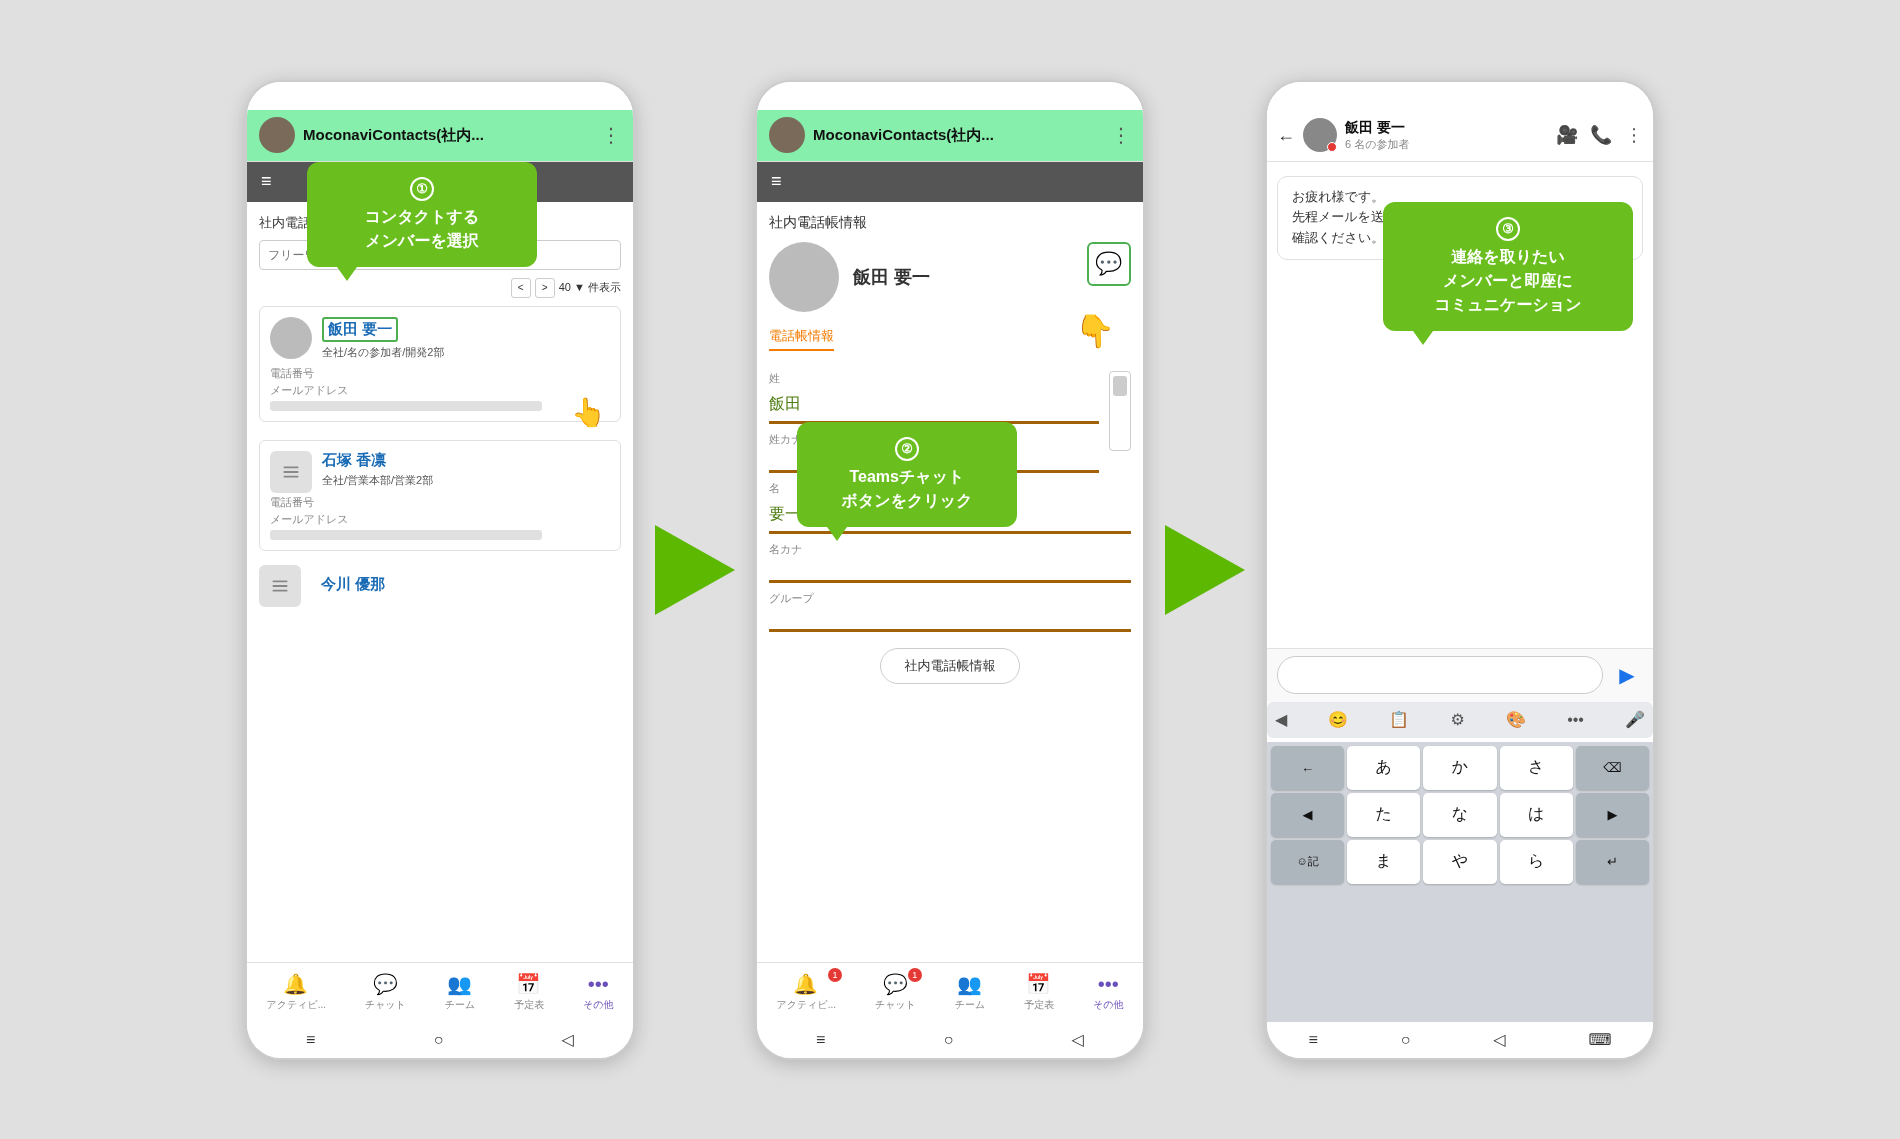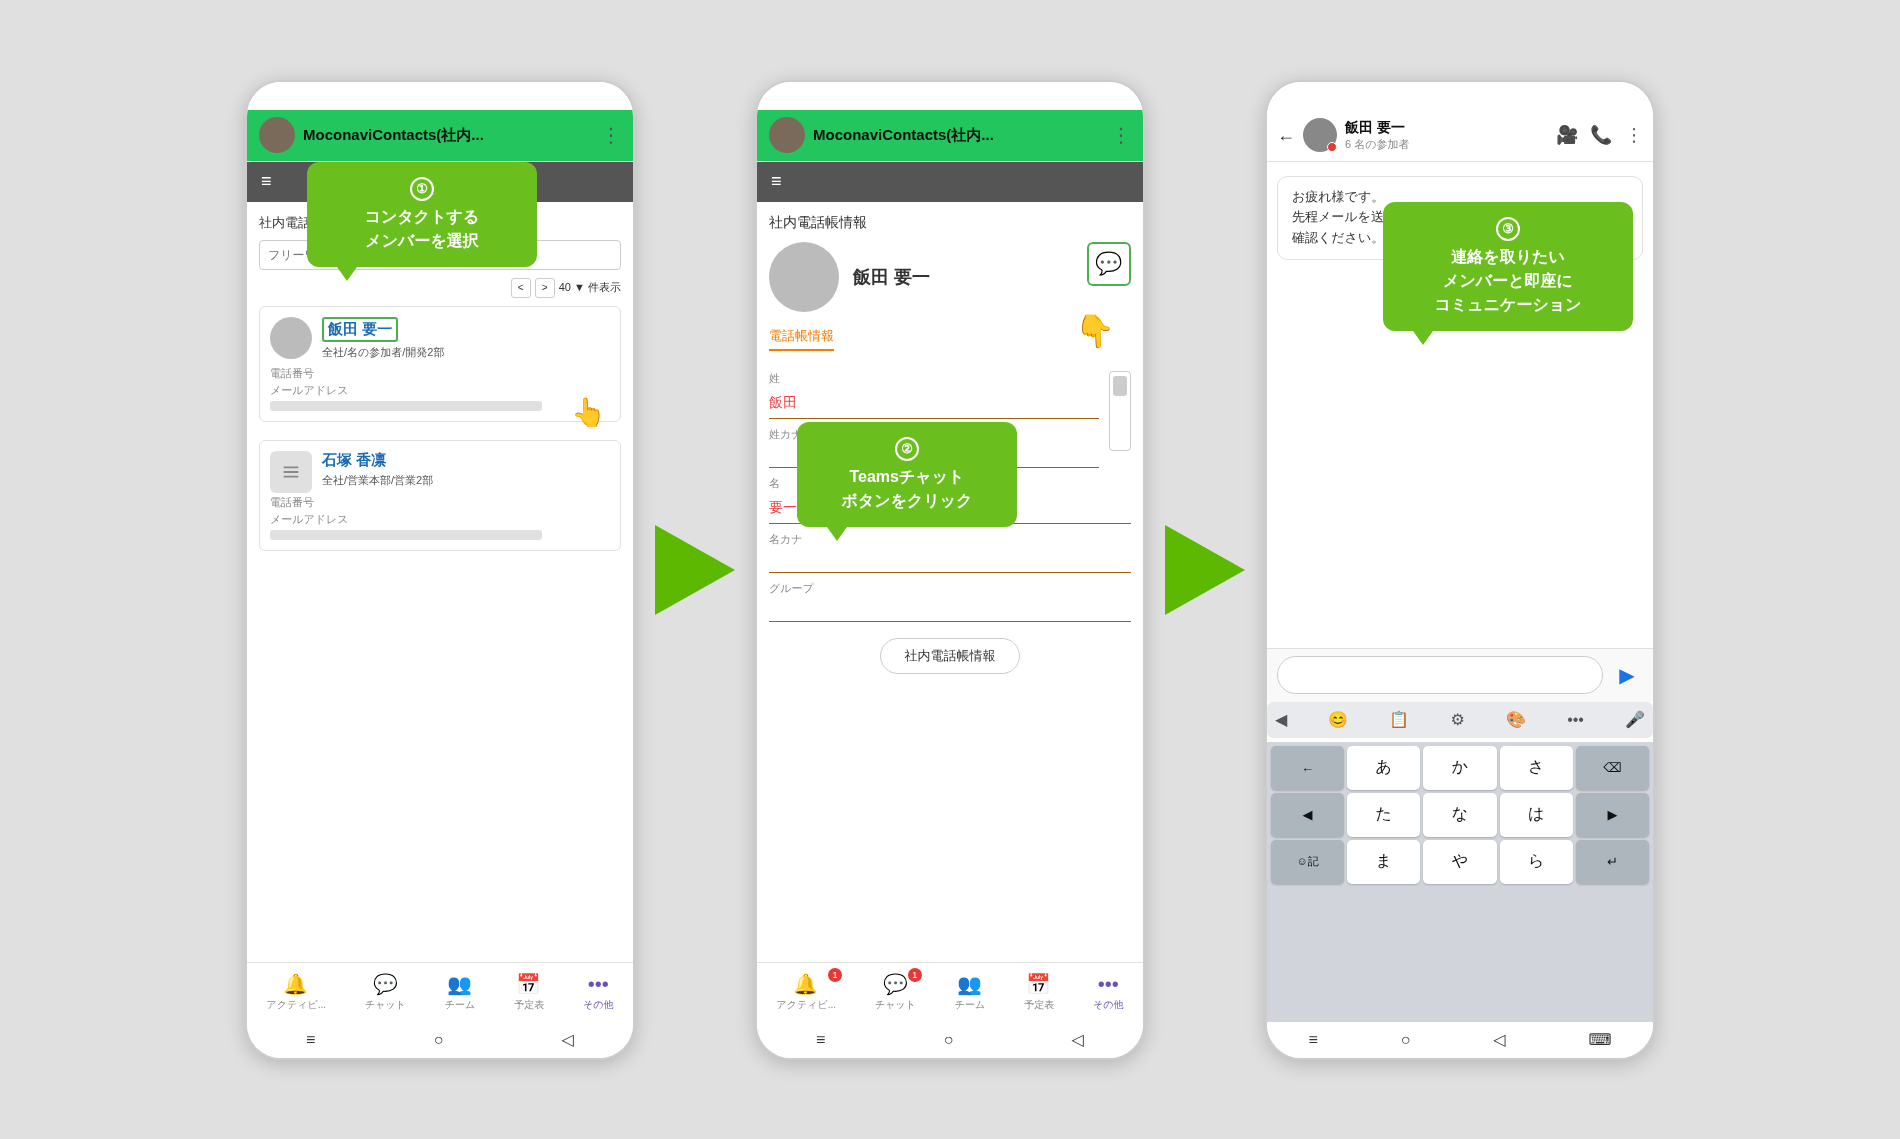--- a/index.html
+++ b/index.html
@@ -60,21 +60,21 @@
       align-items: center;
       justify-content: flex-end;
       padding: 0 12px;
       font-size: 11px;
       color: #333;
     }
 
     
     .app-header {
       height: 52px;
-      background: #22c55e;
+      background: #86efac;
       border-bottom: 1px solid #e0e0e0;
       display: flex;
       align-items: center;
       padding: 0 12px;
       gap: 8px;
     }
     .app-header .avatar {
       width: 36px;
       height: 36px;
       border-radius: 50%;
@@ -409,25 +409,25 @@
       color: #f57c00;
       margin-bottom: 10px;
       display: inline-block;
     }
     .field-label {
       font-size: 11px;
       color: #888;
       margin-bottom: 2px;
     }
     .field-value {
-      font-size: 14px;
-      color: #ef4444;
+      font-size: 16px;
+      color: #4d7c0f;
       margin-bottom: 8px;
       padding: 6px 0;
-      border-bottom: 1px solid #a16207;
+      border-bottom: 3px solid #a16207;
     }
     .field-row {
       display: flex;
       gap: 10px;
       align-items: flex-start;
     }
     .field-col {
       flex: 1;
     }
     .scroll-indicator {
@@ -657,20 +657,28 @@
           <div>
             <div class="contact-name-plain">石塚 香凛</div>
             <div class="contact-dept">全社/営業本部/営業2部</div>
           </div>
         </div>
         <div class="contact-info-label">電話番号</div>
         <div class="contact-info-label">メールアドレス</div>
         <div class="contact-blurred"></div>
       </div>
 
+      <div style="display:flex; align-items:center; gap:10px; margin-top:14px;">
+        <div class="contact-avatar-icon">
+          <svg width="22" height="22" viewBox="0 0 24 24" fill="#888">
+              <path d="M4 6h16v2H4zm0 5h16v2H4zm0 5h16v2H4z"></path>
+            </svg>
+        </div>
+        <div class="contact-name-plain">今川 優那</div>
+      </div>
     </div>
 
     <div class="bottom-nav">
       <div class="nav-item">
         <span class="nav-icon">🔔</span>
         <span>アクティビ...</span>
       </div>
       <div class="nav-item">
         <span class="nav-icon">💬</span>
         <span>チャット</span>

